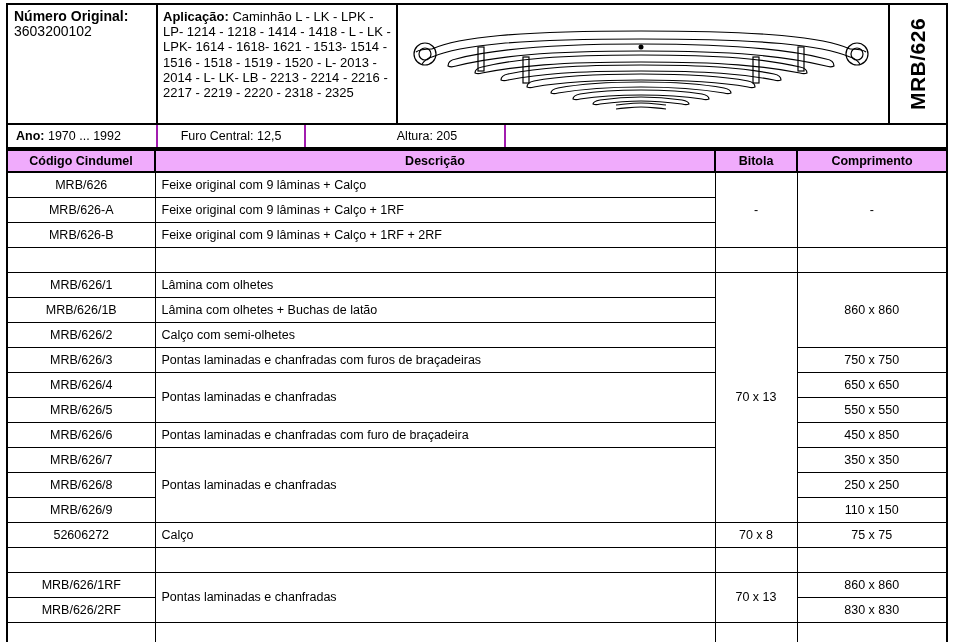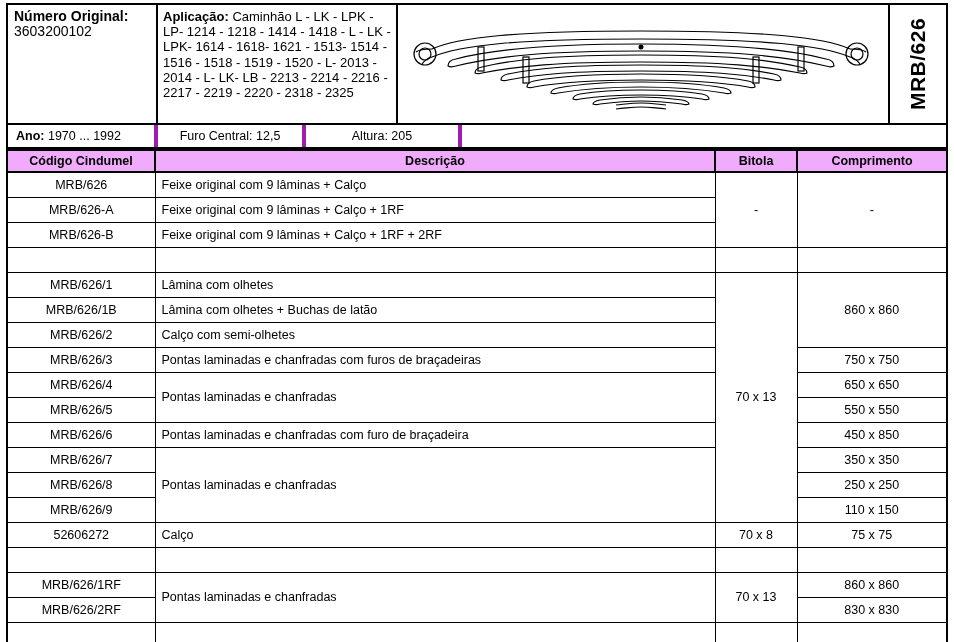--- a/index.html
+++ b/index.html
@@ -70,29 +70,29 @@
     left: 6px; top: 125px;
     width: 942px; height: 24px;
     display: flex;
     border: 2px solid #000;
     border-top: none;
     font-size: 12.5px;
   }
   .strip > div {
     display: flex;
     align-items: center;
-    border-right: 4px solid #a21caf;
+    border-right: 2px solid #a21caf;
     padding: 0 8px;
   }
   .strip > div:last-child { border-right: none; margin-top: 28px; }
   .s-ano { width: 150px; }
   .s-pos { width: 240px; justify-content: center; }
   .s-pos span { font-weight: bold; text-decoration: underline; font-size: 13px;}
   .s-furo { width: 148px; justify-content: center; }
-  .s-alt  { width: 156px; justify-content: center; }
+  .s-alt  { width: 156px; justify-content: center; margin-left: 44px; }
   .s-apoios { flex: 1; justify-content: center; }
 
   .bold { font-weight: bold; }
 
   
   table.grid {
     position: absolute;
     left: 6px; top: 149px;
     width: 942px;
     border-collapse: collapse;

